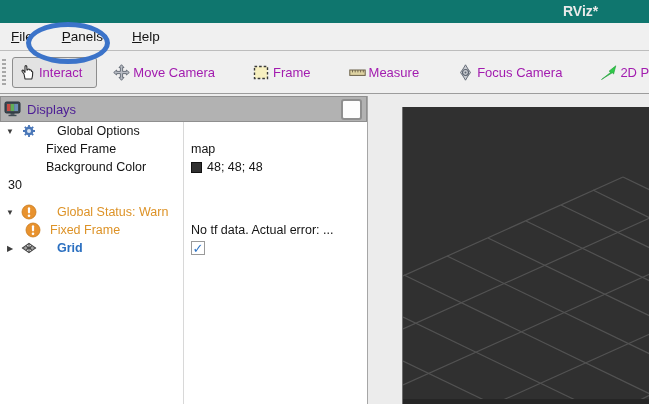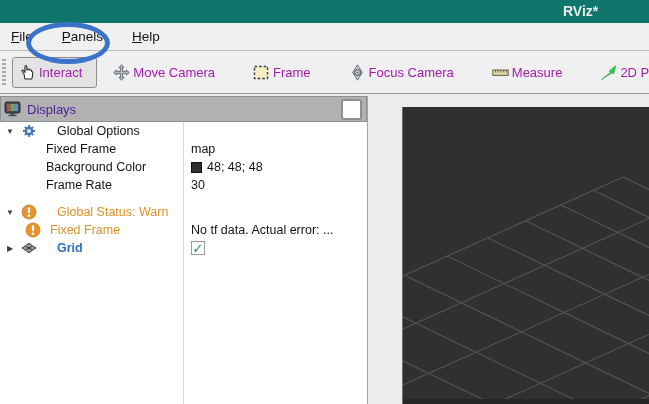--- a/index.html
+++ b/index.html
@@ -99,36 +99,36 @@
         <svg viewBox="0 0 17 17" width="17" height="17">
           <rect x="1.5" y="2.5" width="13" height="12" fill="#f7f0c0" stroke="#3a3a3a" stroke-width="1.4" stroke-dasharray="2.6 2"></rect>
         </svg>
       </span>
       <span>Frame</span>
     </div>
 
     <div class="tool" style="margin-left:26px;">
       <span class="ticon">
         <svg viewBox="0 0 17 17" width="17" height="17">
+          <rect x="0.8" y="6" width="15.4" height="5.4" fill="#ded3a2" stroke="#6a6048" stroke-width="1"></rect>
+          <path d="M3.5 6 V8.4 M6.2 6 V8.4 M8.9 6 V8.4 M11.6 6 V8.4 M14.3 6 V8.4" stroke="#6a6048" stroke-width="0.9" fill="none"></path>
+        </svg>
+      </span>
+      <span>Measure</span>
+    </div>
+
+    <div class="tool" style="margin-left:26px;">
+      <span class="ticon">
+        <svg viewBox="0 0 17 17" width="17" height="17">
           <path d="M8.5 0.8 L11 5 L13.5 8.5 L11 12 L8.5 16.2 L6 12 L3.5 8.5 L6 5 Z" fill="#c9ccd2" stroke="#5d6570" stroke-width="0.9"></path>
           <circle cx="8.5" cy="8.5" r="3" fill="none" stroke="#5d6570" stroke-width="1.2"></circle>
           <circle cx="8.5" cy="8.5" r="1" fill="#5d6570"></circle>
         </svg>
       </span>
       <span>Focus Camera</span>
-    </div>
-
-    <div class="tool" style="margin-left:26px;">
-      <span class="ticon">
-        <svg viewBox="0 0 17 17" width="17" height="17">
-          <rect x="0.8" y="6" width="15.4" height="5.4" fill="#ded3a2" stroke="#6a6048" stroke-width="1"></rect>
-          <path d="M3.5 6 V8.4 M6.2 6 V8.4 M8.9 6 V8.4 M11.6 6 V8.4 M14.3 6 V8.4" stroke="#6a6048" stroke-width="0.9" fill="none"></path>
-        </svg>
-      </span>
-      <span>Measure</span>
     </div>
 
     <div class="tool" style="margin-left:26px;">
       <span class="ticon">
         <svg viewBox="0 0 17 17" width="17" height="17">
           <path d="M1.5 15.5 L10.5 8.5 L9.2 7 L15.8 1.8 L13.6 10 L12.3 8.8 Z" fill="#2fca4a" stroke="#1d9a33" stroke-width="0.6"></path>
         </svg>
       </span>
       <span>2D Pose Esti</span>
     </div>
@@ -183,23 +183,20 @@
           <div class="name-cell">
               <span class="nlabel">Background Color</span>
             </div>
           <div class="value-cell">
             <span class="swatch"></span>
             <span>48; 48; 48</span>
           </div>
         </div>
 
         <div class="trow prop-row">
-          <div class="name-cell">
-              <span class="nlabel">Frame Rate</span>
-            </div>
           <div class="value-cell">30</div>
         </div>
 
         <div class="trow gap-above">
           <div class="name-cell">
             <span class="expander">▼</span>
             <span class="rowicon">
               <svg viewBox="0 0 16 16" width="16" height="16">
                 <circle cx="8" cy="8" r="7" fill="#e8922e" stroke="#c97a1a" stroke-width="0.8"></circle>
                 <rect x="6.9" y="3.2" width="2.2" height="6.2" rx="1.1" fill="#ffffff"></rect>

